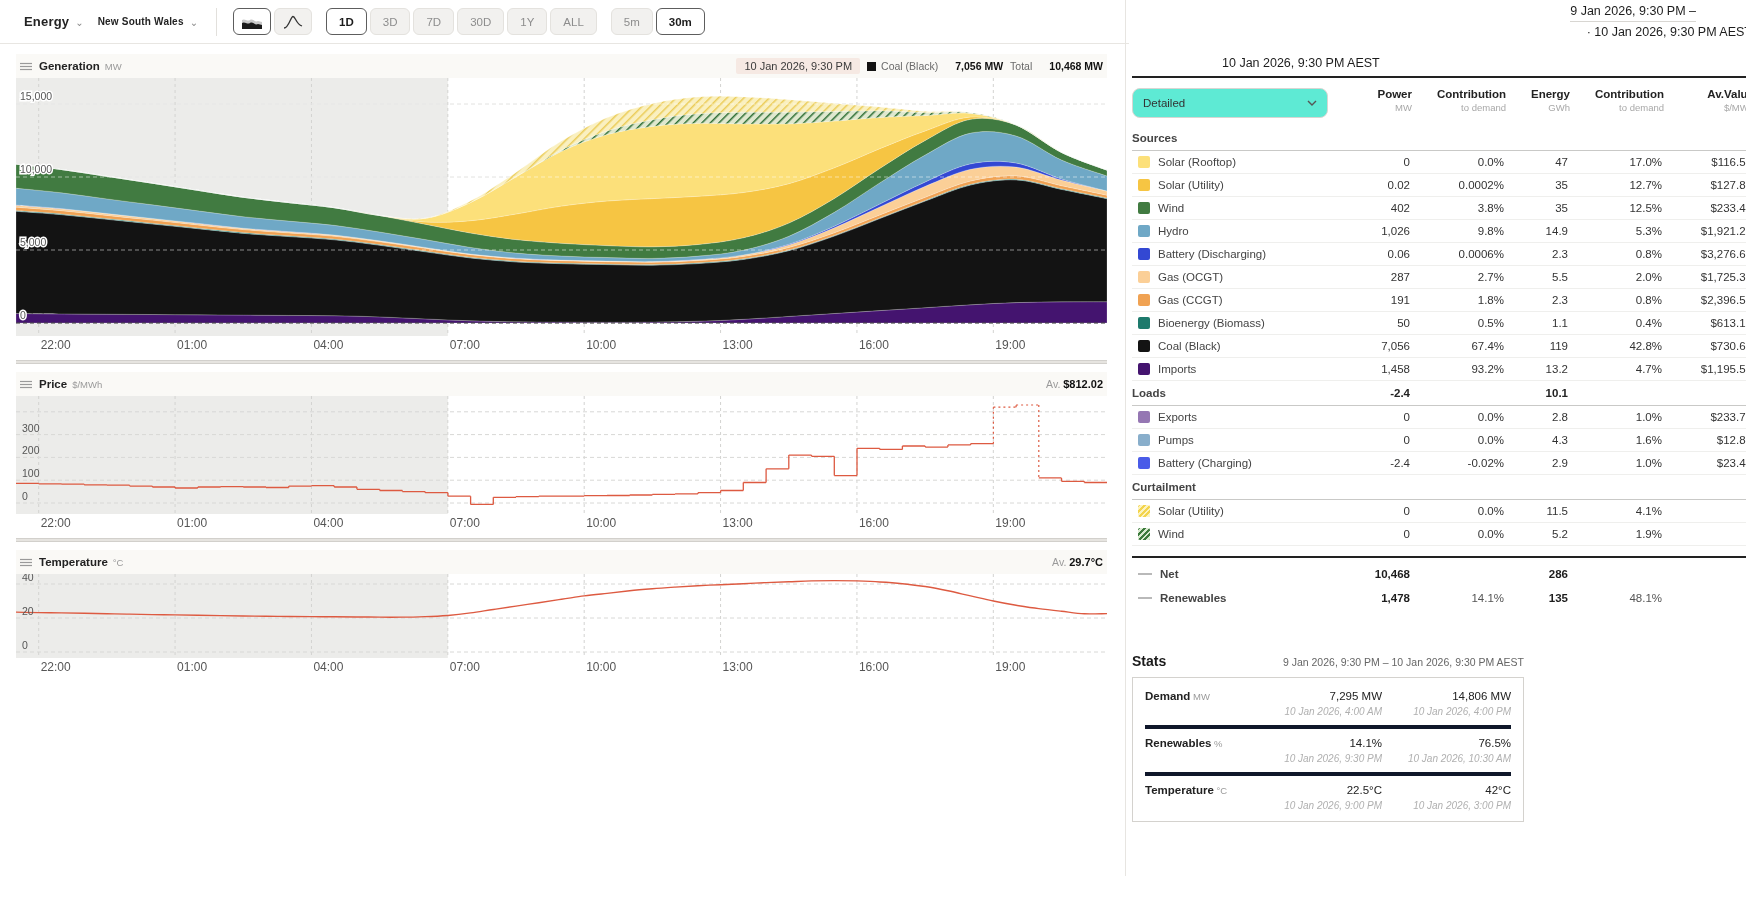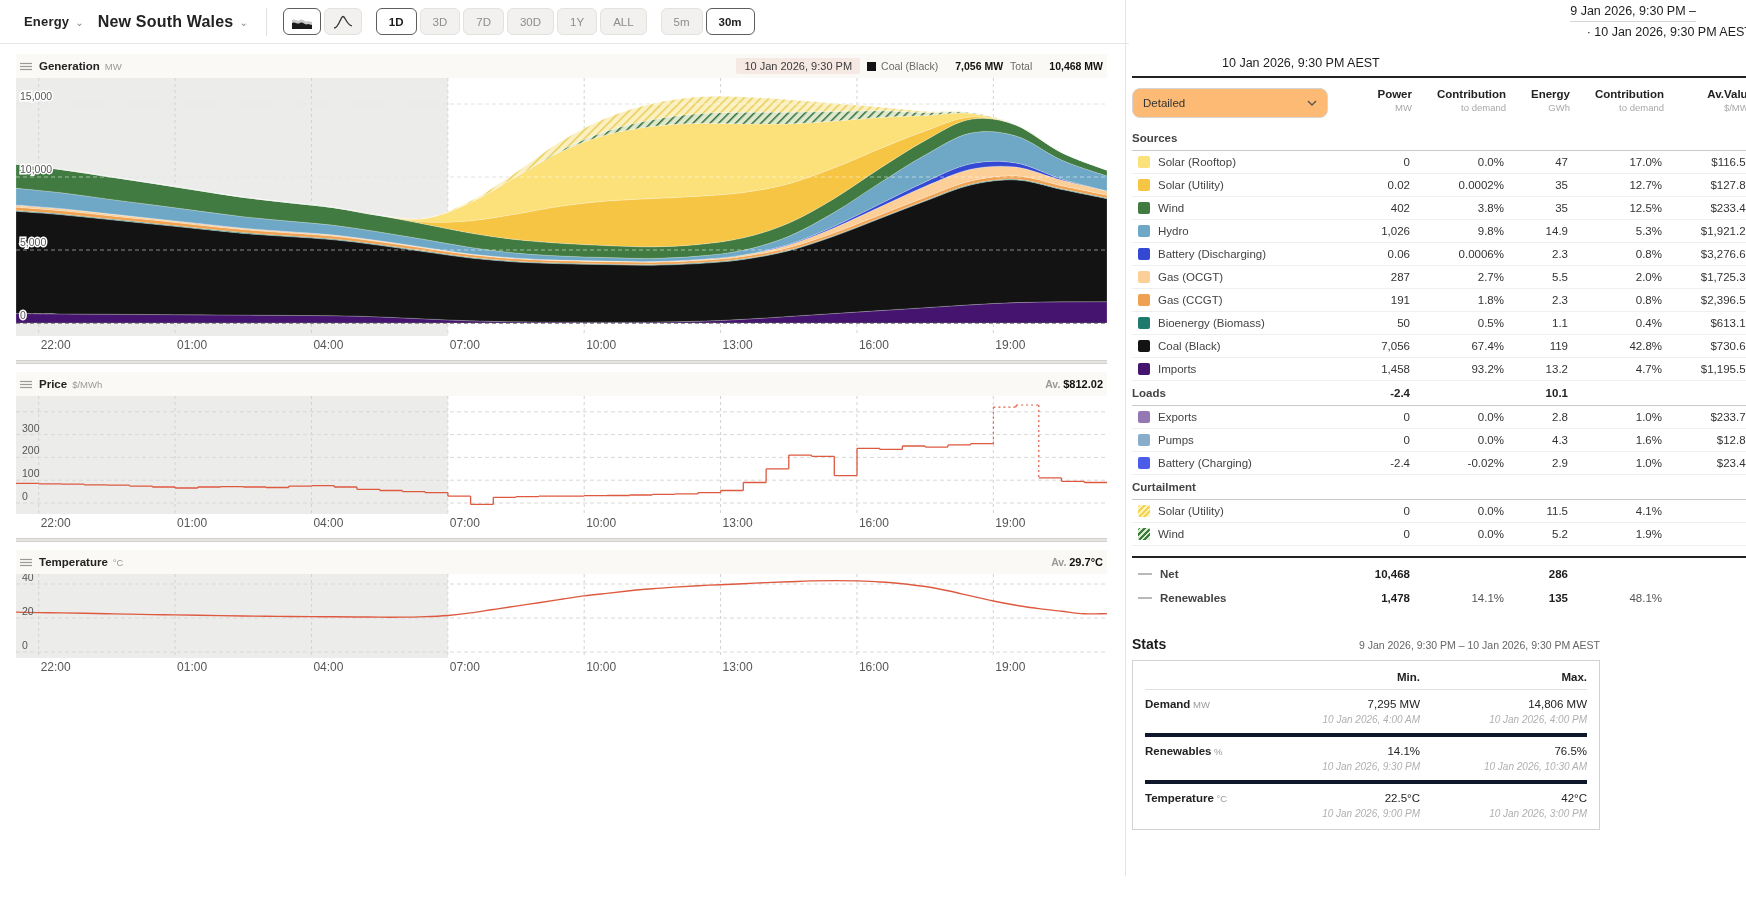--- a/index.html
+++ b/index.html
@@ -1,39 +1,39 @@
 <!DOCTYPE html>
 <html><head>
 <meta charset="utf-8">
 <style>
   * { margin:0; padding:0; box-sizing:border-box; }
   html,body { width:1746px; height:920px; background:#fff; font-family:"Liberation Sans","DejaVu Sans",sans-serif; color:#232323; overflow:hidden; }
   .topbar { width:1129px; height:44px; display:flex; align-items:center; padding-left:24px; border-bottom:1px solid #e8e6e2; background:#fff; }
   .dd { display:flex; align-items:center; gap:6px; cursor:pointer; }
-  .dd .lbl { font-weight:bold; font-size:16px; letter-spacing:.2px; }
+  .dd .lbl { font-weight:bold; font-size:10px; letter-spacing:.2px; }
   .dd.small .lbl { font-size:13px; }
   .dd .chev { color:#8a8a8a; font-size:10px; margin-top:2px; }
   .vdiv { width:1px; height:28px; background:#e2e0dc; margin:0 16px 0 18px; }
   .btngroup { display:flex; gap:3px; margin-right:14px; }
   .tbtn { height:27px; min-width:34px; padding:0 12px; display:flex; align-items:center; justify-content:center; font-size:11.5px; color:#8d8d8d; background:#f2f1ef; border:1px solid #e4e2de; border-radius:6px; cursor:pointer; }
   .tbtn.sel { background:#fff; border:1.5px solid #5d5d5d; color:#1c1c1c; font-weight:bold; }
   .tbtn.icon { padding:0 8px; }
   .content { display:flex; width:1746px; }
   .left { width:1129px; padding:10px 18px 0 16px; }
   .right { flex:1; border-left:1px solid #e7e5e1; position:relative; min-height:876px; padding:0 16px 0 6px; margin-top:-44px; }
   
   .chart-head { display:flex; align-items:center; gap:7px; height:24px; padding:0 4px; background:#faf9f6; }
   .chart-head .title { font-weight:bold; font-size:11.5px; color:#222; }
   .chart-head .unit { font-size:9.5px; color:#9a9a9a; margin-left:-2px; }
   .chart-head .spacer { flex:1; }
   .badge { background:#f6e9e3; color:#3a3a3a; font-size:11px; padding:2px 8px; border-radius:2px; }
   .legend { display:flex; align-items:center; gap:5px; font-size:10.5px; color:#6b6b6b; }
   .legend .sw { width:9px; height:9px; background:#131313; display:inline-block; }
   .legend b { color:#111;margin-left:12px; }
-  .avtxt { font-size:10.5px; color:#9a9a9a;font-weight:bold; }
+  .avtxt { font-size:10.5px; color:#9a9a9a; }
   .avtxt b { color:#111; font-size:11px; }
   .xlabels { position:relative; height:17px; font-size:12px; color:#555; }
   .xlabels span { position:absolute; top:2px; }
   .splitter { height:4px; background:#e6e4e0; border-top:1px solid #d2d0cc; border-bottom:1px solid #d2d0cc; margin:7px 0 8px 0; }
   svg.chart { display:block; }
   
   .panel-head { position:relative; height:78px; border-bottom:2px solid #222; }
   .range-block { position:absolute; top:4px; right:2px; text-align:right; font-size:12.5px; color:#1d1d1d; cursor:pointer; }
   .range-block .l1 { display:block; margin-right:56px; padding-bottom:3px; border-bottom:1px solid #d8d6d2; }
   .range-block .l2 { display:block; margin-top:3px; }
@@ -45,26 +45,26 @@
   .trow .sw { width:12px; height:12px; border-radius:2px; flex:0 0 12px; }
   .trow.sect { font-weight:bold; color:#222; border-bottom:1px solid #c9c9c7; min-height:25px; }
   .trow.sect .name { padding-left:0; }
   .trow.summary { border-bottom:none; min-height:24px; font-weight:bold; color:#1d1d1d; }
   .trow.summary .pct { font-weight:normal; color:#555; }
   .trow .dash { width:14px; height:2px; background:#b9b9b9; flex:0 0 14px; }
   .thead { display:grid; grid-template-columns:218px 62px 94px 64px 94px 90px; align-items:start; padding:10px 0 8px 0; }
   .thead .col { text-align:right; }
   .thead .col .t { font-weight:bold; font-size:11.5px; color:#222; }
   .thead .col .s { font-size:9.5px; color:#a8a8a8; margin-top:2px; }
-  .select { width:196px; height:30px; border:1px solid #d8d6d2; border-radius:8px; display:flex; align-items:center; justify-content:space-between; padding:0 10px; font-size:11.5px; color:#333; cursor:pointer; background:#fdba74; }
+  .select { width:196px; height:30px; border:1px solid #d8d6d2; border-radius:8px; display:flex; align-items:center; justify-content:space-between; padding:0 10px; font-size:11.5px; color:#333; cursor:pointer; background:#5eead4; }
   .summary-block { border-top:2px solid #222; margin-top:10px; padding-top:4px; }
   .hatch-y { background:repeating-linear-gradient(135deg,#f3d44c 0 2px,#fcf3c0 2px 4px); }
   .hatch-g { background:repeating-linear-gradient(135deg,#3c7a3c 0 2px,#d9ead0 2px 4px); }
   
-  .stats { margin-top:26px; width:468px; }
+  .stats { margin-top:43px; width:392px; }
   .stats-title-row { display:flex; align-items:baseline; justify-content:space-between; margin-bottom:8px; }
   .stats-title-row .t { font-size:14px; font-weight:bold; color:#1a1a1a; }
   .stats-title-row .d { font-size:10.5px; color:#666; }
   .stats-box { border:1px solid #d4d2ce; background:#fff; padding:4px 12px 2px 12px; }
   .srow { display:grid; grid-template-columns:108px 1fr 1fr; padding:8px 0; border-bottom:4px solid #0f172a; }
   .srow:last-child { border-bottom:none; }
   .srow .lab { font-size:11.5px; font-weight:bold; color:#222; }
   .srow .lab .u { font-weight:normal; font-size:9.5px; color:#9a9a9a; }
   .srow .cell { text-align:right; }
   .srow .cell .v { font-size:11.5px; color:#222; }
@@ -551,25 +551,20 @@
           <span class="num"></span>
         </div>
       </div>
 
     <div class="stats">
       <div class="stats-title-row">
         <span class="t">Stats</span>
         <span class="d">9 Jan 2026, 9:30 PM – 10 Jan 2026, 9:30 PM AEST</span>
       </div>
       <div class="stats-box" id="statsbox">
-        <div class="srow head">
-          <div class="lab"></div>
-          <div class="cell">Min.</div>
-          <div class="cell">Max.</div>
-        </div>
       <div class="srow">
             <div class="lab"><span>Demand</span><span class="u"> MW</span></div>
             <div class="cell">
               <div class="v">7,295 MW</div>
               <div class="ts">10 Jan 2026, 4:00 AM</div>
             </div>
             <div class="cell">
               <div class="v">14,806 MW</div>
               <div class="ts">10 Jan 2026, 4:00 PM</div>
             </div>

